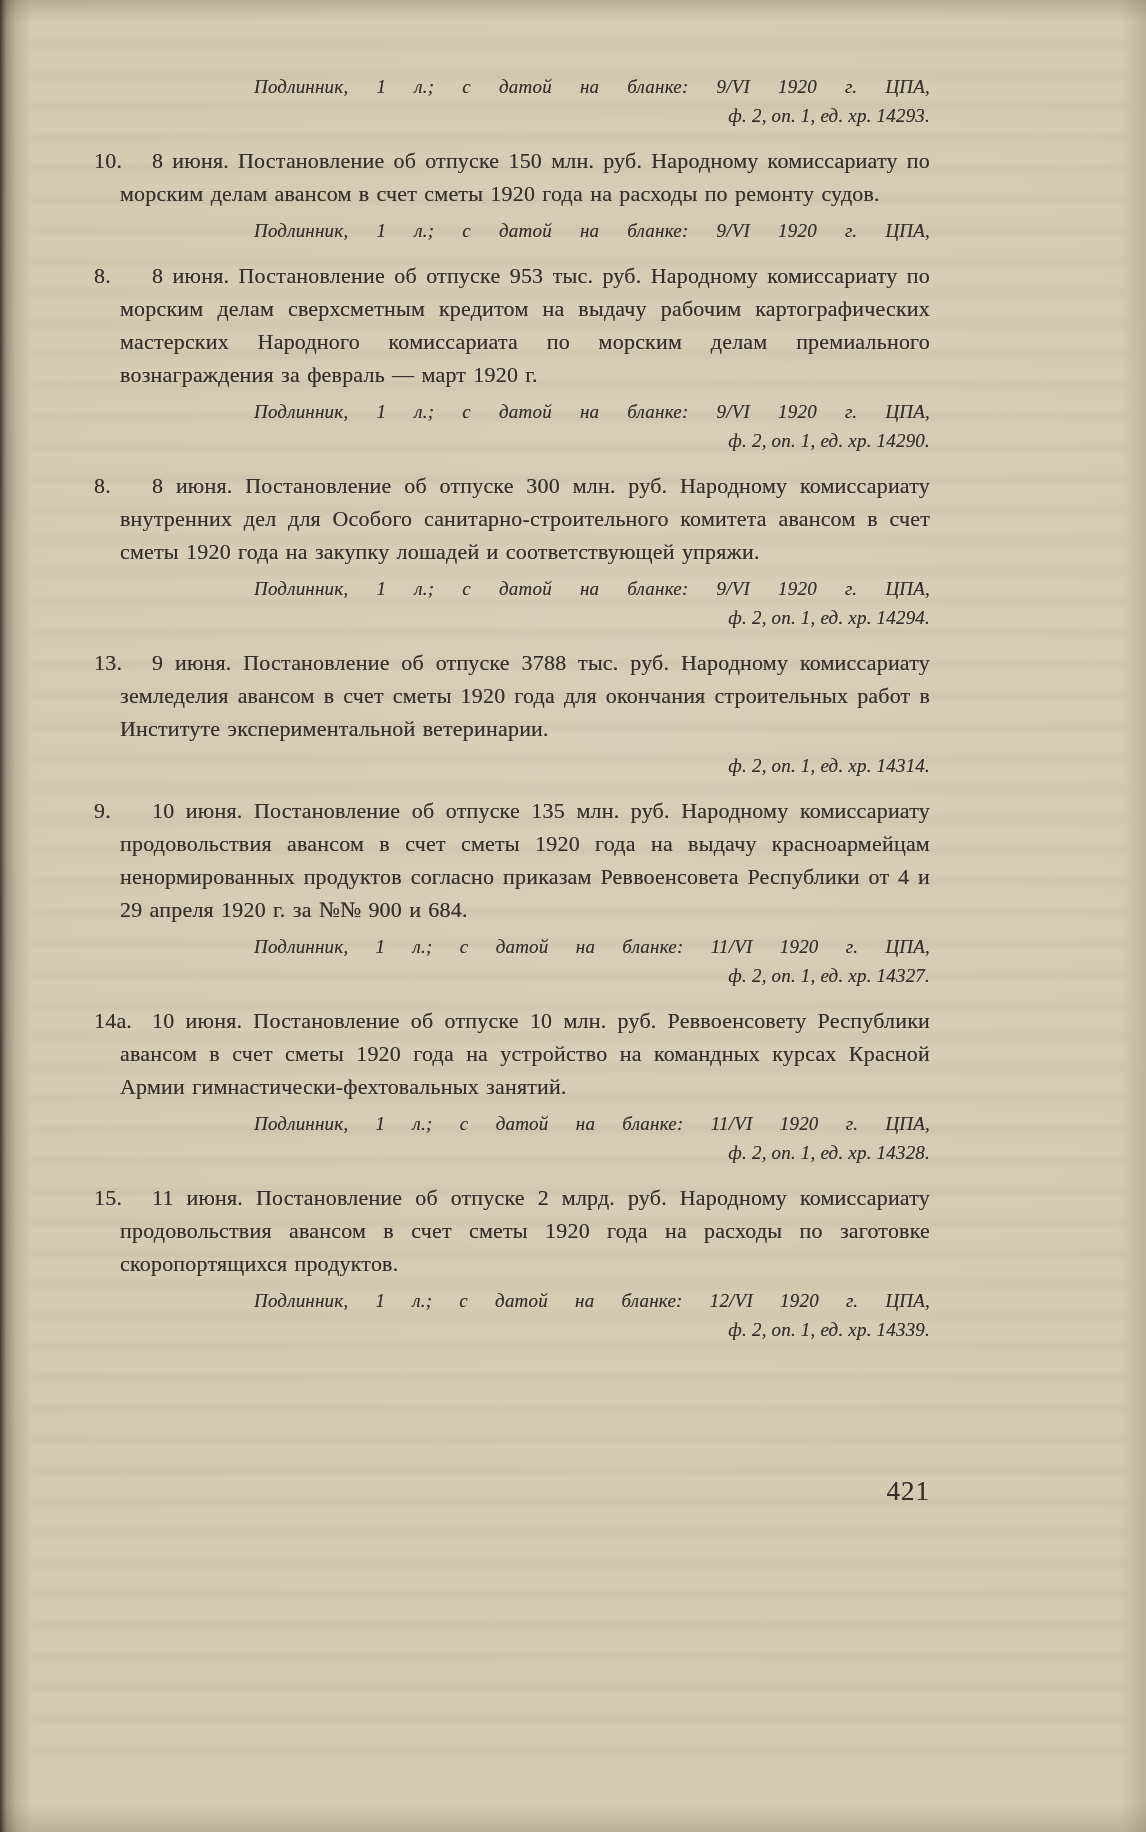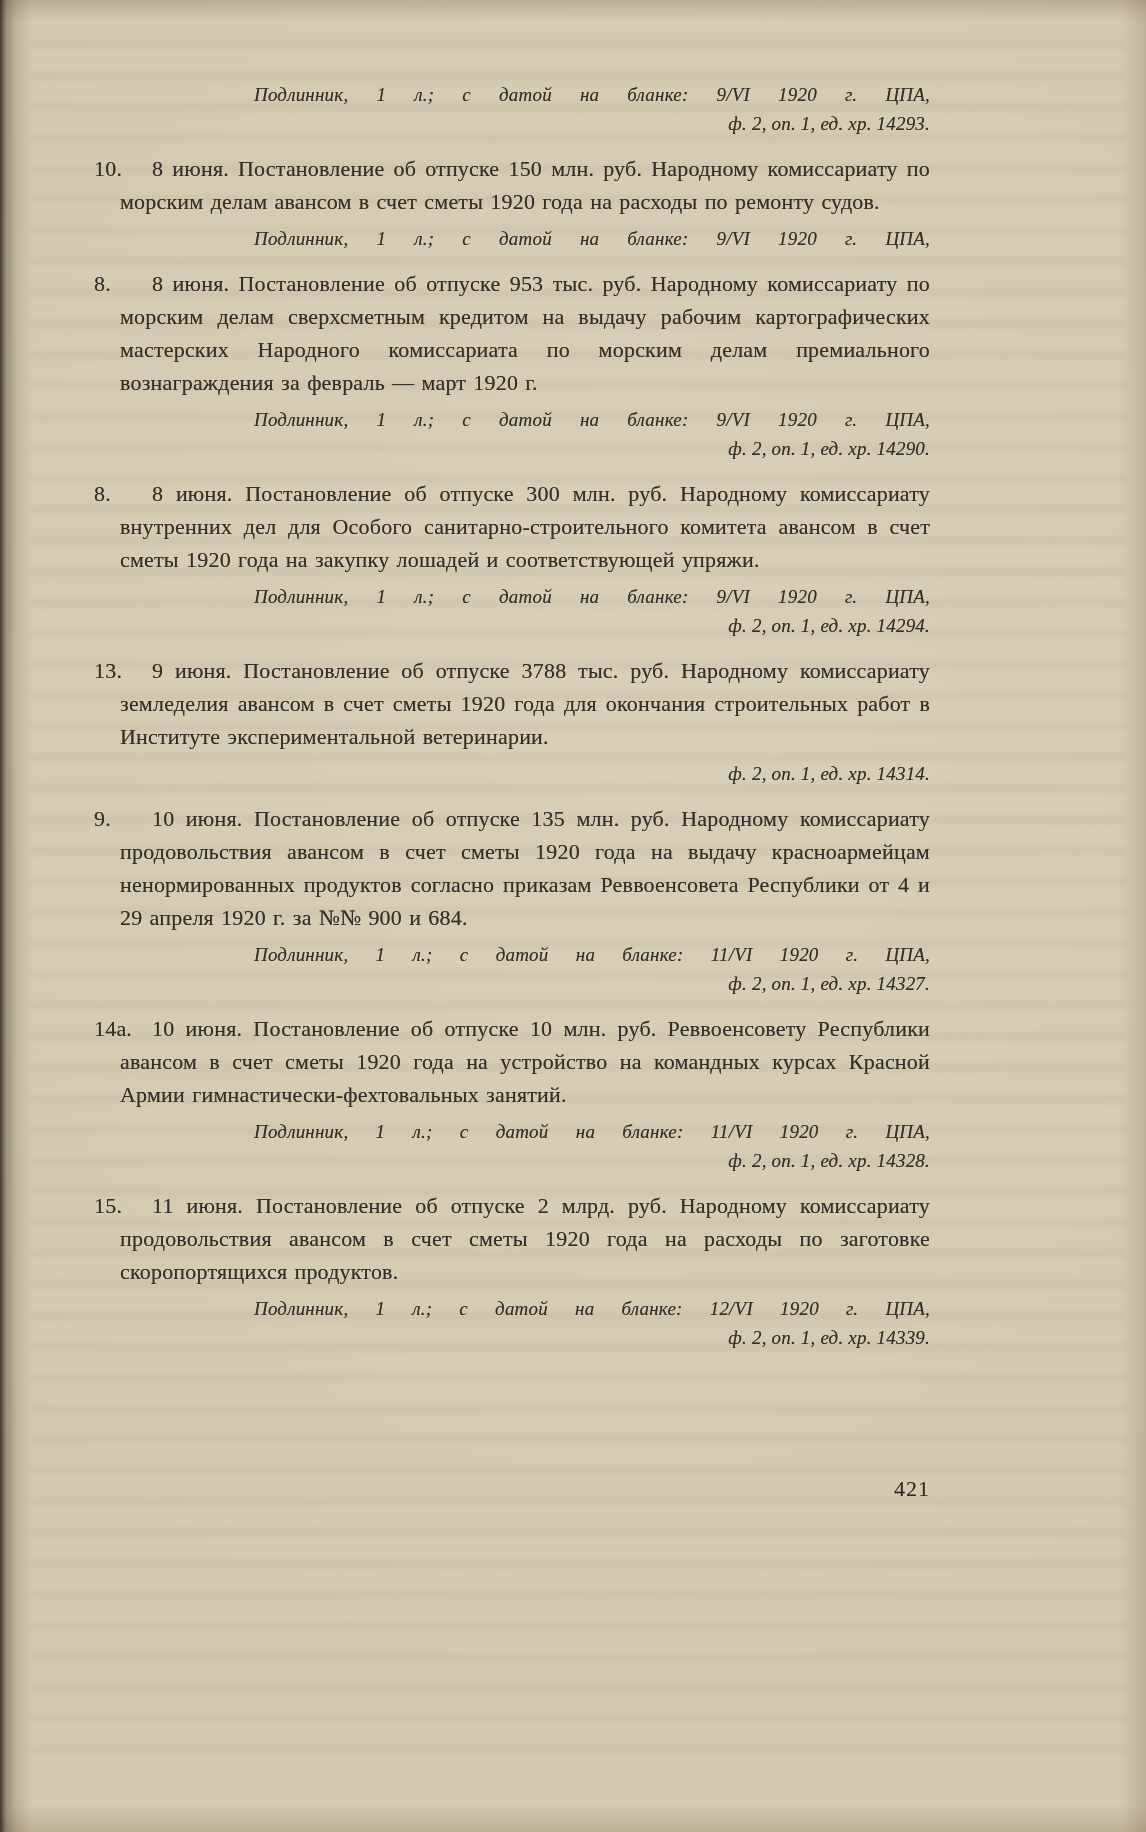--- a/index.html
+++ b/index.html
@@ -27,21 +27,21 @@
     pointer-events: none;
     background-image: repeating-linear-gradient(
       180deg,
       rgba(104,94,70,0.10) 0px, rgba(104,94,70,0.10) 9px,
       rgba(0,0,0,0) 9px, rgba(0,0,0,0) 31px);
     filter: blur(2.2px);
     opacity: 0.55;
   }
   .content {
     position: absolute;
-    left: 62px; top: 80px; width: 868px;
+    left: 62px; top: 72px; width: 868px;
   }
   .entry { margin: 0 0 2px 0; }
   .entry-body {
     margin: 0;
     font-size: 22px;
     line-height: 33px;
     text-align: justify;
     padding-left: 58px;
     text-indent: -58px;
     letter-spacing: 0.2px;
@@ -63,21 +63,21 @@
   .src1 {
     text-indent: 50px;
     text-align: justify;
     text-align-last: justify;
   }
   .src2 { text-align: right; }
   .page-num {
     position: absolute;
     left: 62px; top: 1476px; width: 868px;
     text-align: right;
-    font-size: 22px;
+    font-size: 27px;
     letter-spacing: 1px;
     text-shadow: 0 0 0.5px rgba(51,48,42,0.55);
   }
 </style>
 </head>
 <body>
 
 <div class="page">
   <div class="bleed"></div>
 

